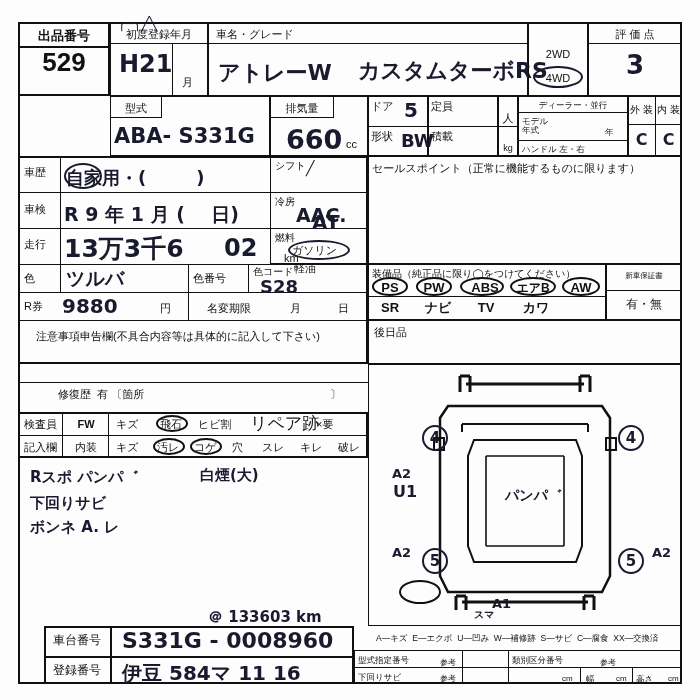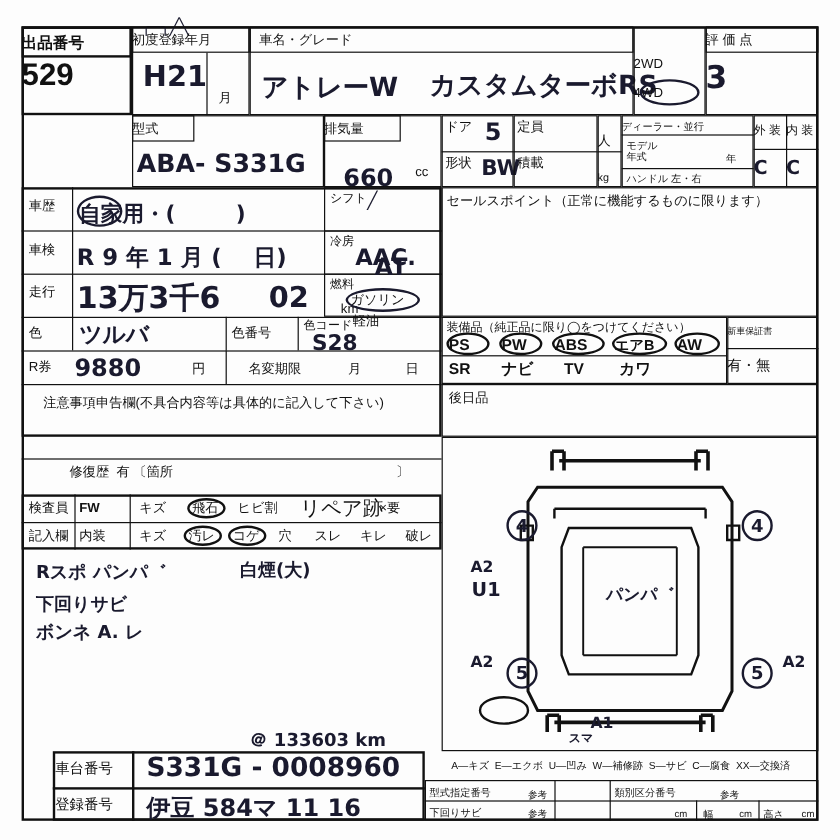--- a/index.html
+++ b/index.html
@@ -36,21 +36,21 @@
     white-space: pre;
   }
   .hand {
     position: absolute;
     box-sizing: border-box;
     font-family: "DejaVu Sans", sans-serif;
     color: #1a1a2e;
     white-space: pre;
     font-weight: bold;
   }
-  .ctr { }
+  .ctr { text-align: center; }
   .thick { border-width: 2px; }
   .circle {
     position: absolute;
     box-sizing: border-box;
     border: 2px solid #111;
     border-radius: 50%;
     display: flex;
     align-items: center;
     justify-content: center;
     font-family: "DejaVu Sans", sans-serif;
@@ -129,21 +129,21 @@
   <div class="hand ctr" style="left:588px; top:50px; width:94px; font-size:26px;">3</div>
 
   <div class="box" style="left:110px; top:96px; width:160px; height:60px;"></div>
   <div class="box" style="left:110px; top:96px; width:52px; height:22px;"></div>
   <div class="lbl ctr" style="left:110px; top:102px; width:52px;">型式</div>
   <div class="hand" style="left:114px; top:124px; font-size:21px;">ABA- S331G</div>
 
   <div class="box" style="left:270px; top:96px; width:98px; height:60px;"></div>
   <div class="box" style="left:270px; top:96px; width:64px; height:22px;"></div>
   <div class="lbl ctr" style="left:270px; top:102px; width:64px;">排気量</div>
-  <div class="hand" style="left:286px; top:136px; font-size:20px;">660</div>
+  <div class="hand" style="left:286px; top:124px; font-size:27px;">660</div>
   <div class="lbl" style="left:346px; top:138px;">cc</div>
 
   <div class="box" style="left:368px; top:96px; width:60px; height:60px;"></div>
   <div class="hline" style="left:368px; top:126px; width:60px; height:1px;"></div>
   <div class="lbl" style="left:371px; top:100px;">ドア</div>
   <div class="hand" style="left:404px; top:98px; font-size:20px;">5</div>
   <div class="lbl" style="left:371px; top:130px;">形状</div>
   <div class="hand" style="left:401px; top:130px; font-size:18px;">BW</div>
 
   <div class="box" style="left:428px; top:96px; width:70px; height:60px;"></div>

